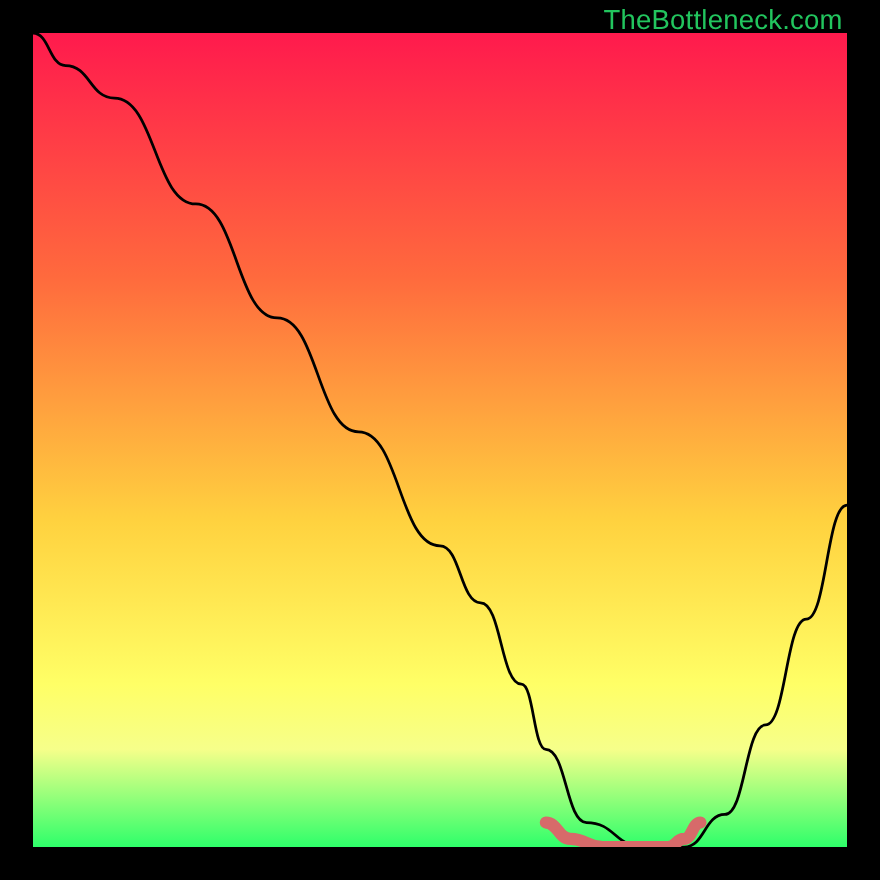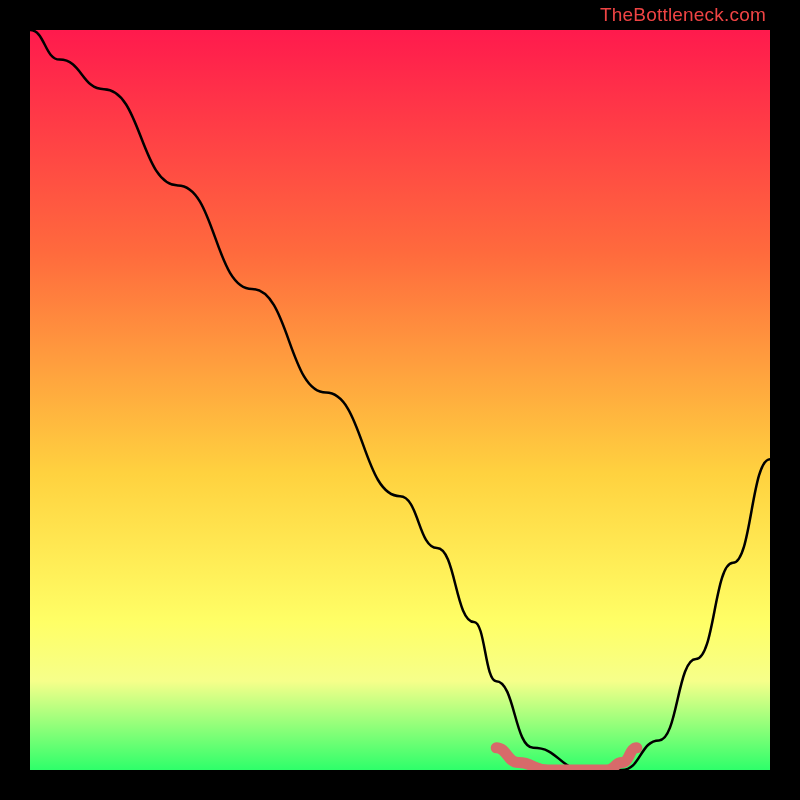--- a/index.html
+++ b/index.html
@@ -32,22 +32,22 @@
       #ffd23f 60%,
       #ffff66 80%,
       #f6ff8a 88%,
       #2eff6a 100%
     );
   }
   .watermark {
     position: absolute;
     top: 4px;
     right: 34px;
-    color: #ef4444;
-    font-size: 19px;
+    color: #22c55e;
+    font-size: 25px;
     letter-spacing: 0.2px;
     font-weight: 400;
   }
   svg.curve {
     position: absolute;
     top: 0;
     left: 0;
     width: 740px;
     height: 740px;
   }

